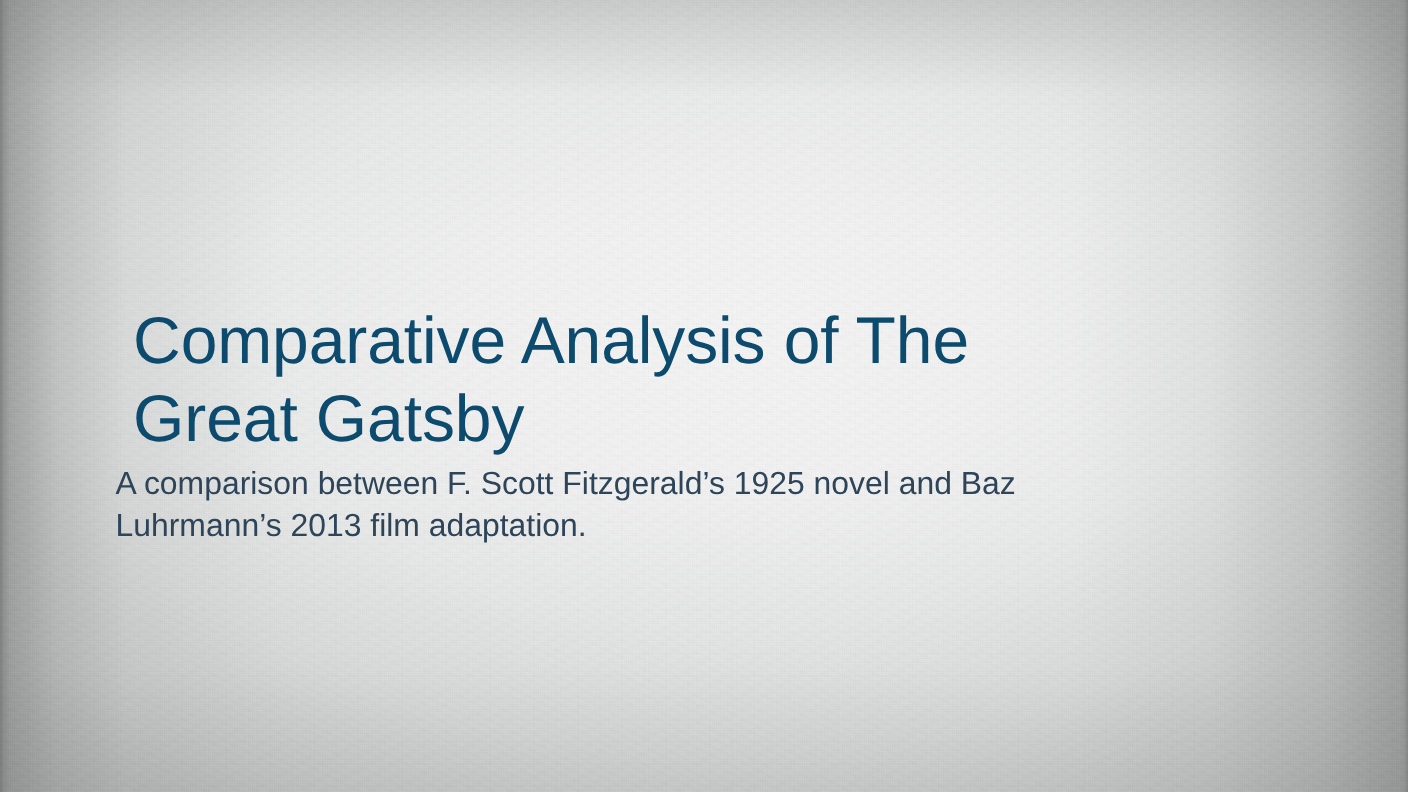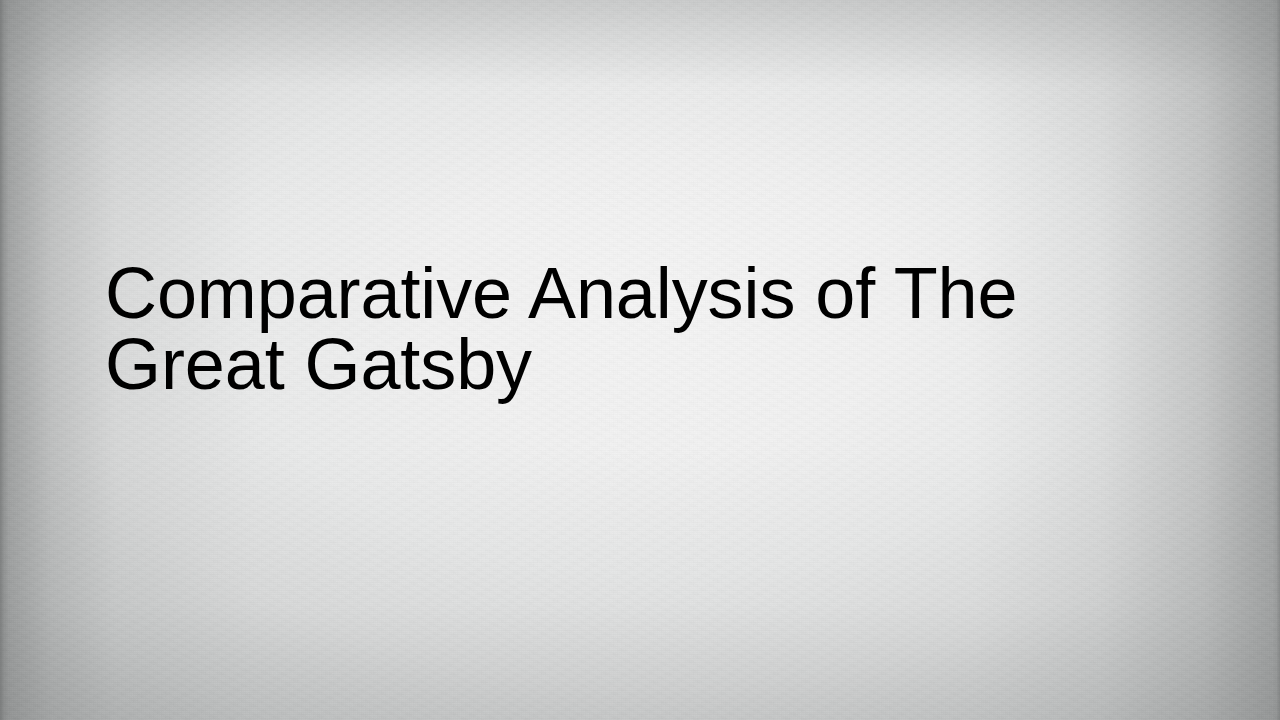--- a/index.html
+++ b/index.html
@@ -127,26 +127,26 @@
 
   
   .text-block {
     position: absolute;
     left: 105px;
     top: 258px;
     width: 946px;
   }
 
   .slide-title {
-    margin: 0;
+    margin: 16px;
     font-weight: 400;
-    font-size: 72px;
+    font-size: 60px;
     line-height: 71px;
     letter-spacing: -0.1px;
-    color: #000000;
+    color: #0c4a6e;
     white-space: normal;
   }
 
   .slide-subtitle {
     margin: 0;
     margin-top: -11px;
     font-weight: 400;
     font-size: 29px;
     line-height: 38px;
     letter-spacing: 0px;
@@ -161,15 +161,16 @@
 
   <div class="bg-base"></div>
   <div class="bg-sides"></div>
   <div class="bg-vert"></div>
   <div class="bg-texture"></div>
   <div class="bg-edge-left"></div>
   <div class="bg-edge-right"></div>
 
   <div class="text-block">
     <h1 class="slide-title">Comparative Analysis of The Great Gatsby</h1>
+    <p class="slide-subtitle">A comparison between F. Scott Fitzgerald’s 1925 novel and Baz Luhrmann’s 2013 film adaptation.</p>
   </div>
 
 </div>
 
 </body></html>

